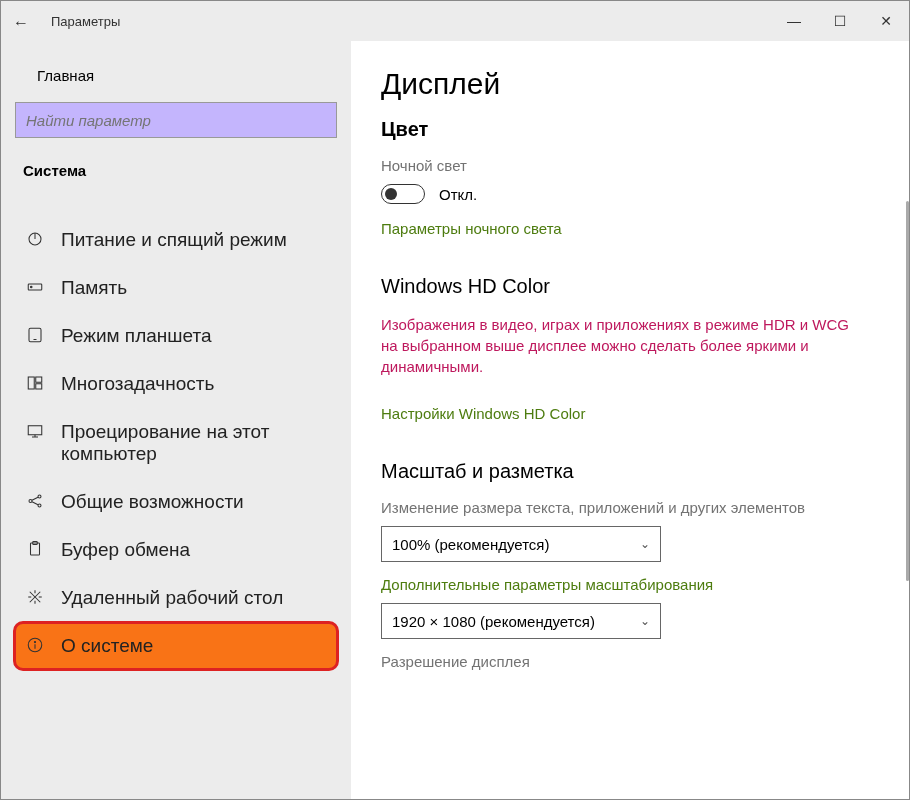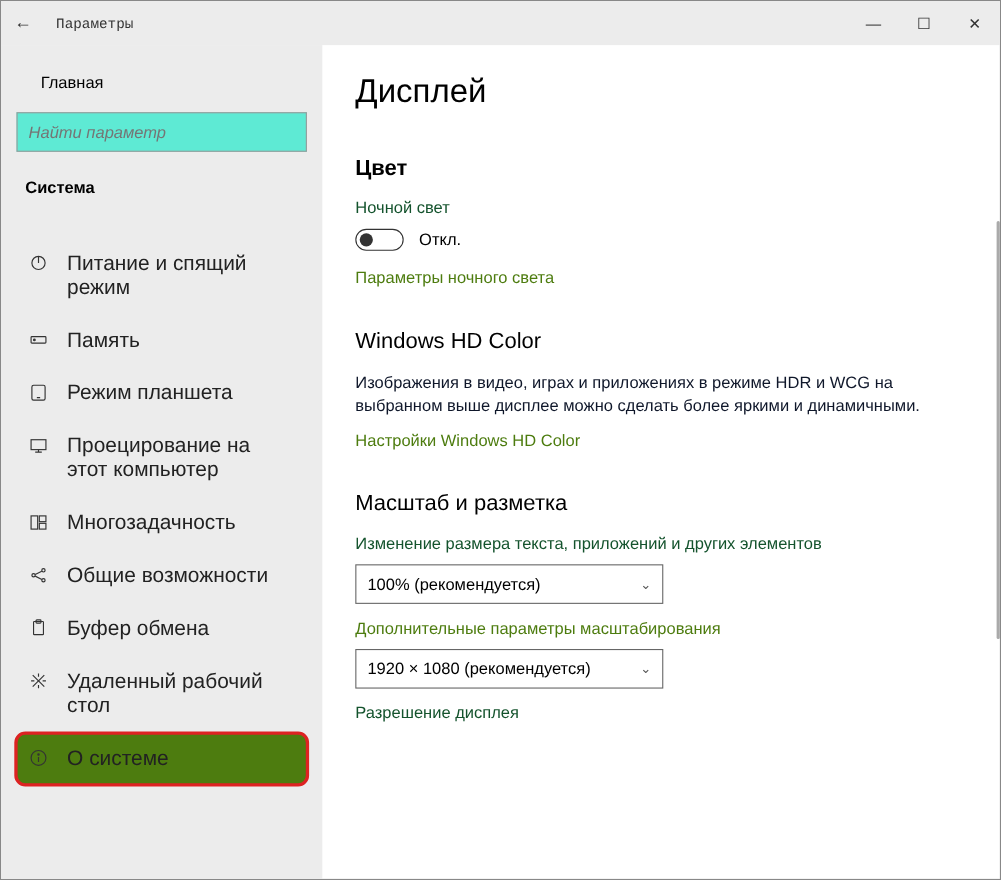--- a/index.html
+++ b/index.html
@@ -1,40 +1,40 @@
 <!DOCTYPE html>
 <html><head>
 <meta charset="utf-8">
 <style>
 * { box-sizing: border-box; margin: 0; padding: 0; font-family: "Segoe UI", Arial, sans-serif; }
 body { background: #f5f5f5; width: 910px; height: 800px; overflow: hidden; }
 .window { width: 910px; height: 800px; background: #fff; border: 1px solid #888; position: relative; display: flex; flex-direction: column; }
 .titlebar { height: 40px; display: flex; align-items: center; background: #ececec; font-size: 13px; color: #333; }
 .titlebar .back { width: 40px; text-align: center; font-size: 16px; cursor: pointer; }
-.titlebar .title { margin-left: 10px; font-family: Liberation Mono, monospace; }
+.titlebar .title { margin-left: 10px; }
 .titlebar .controls { margin-left: auto; display: flex; }
 .titlebar .controls .btn { width: 46px; height: 40px; display: flex; align-items: center; justify-content: center; cursor: pointer; font-size: 14px; }
 .body { flex: 1; display: flex; overflow: hidden; }
-.sidebar { width: 292px; background: #ececec; padding: 18px 14px 0 14px; overflow: hidden; position: relative; }
+.sidebar { width: 350px; background: #ececec; padding: 18px 14px 0 14px; overflow: hidden; position: relative; }
 .home { display: flex; align-items: center; gap: 14px; font-size: 15px; padding: 8px 8px 14px 8px; cursor: pointer; }
-.searchbox { display: flex; align-items: center; border: 1px solid #999; background: #5eead4; height: 36px; padding: 0 10px; margin: 4px 0 18px 0; }
+.searchbox { display: flex; align-items: center; border: 1px solid #999; background: #c4b5fd; height: 36px; padding: 0 10px; margin: 4px 0 18px 0; }
 .searchbox input { flex: 1; border: none; background: transparent; font-size: 15px; color: #666; outline: none; font-style: italic; }
 .category { font-size: 15px; font-weight: 600; padding: 6px 8px 12px 8px; }
 .navitems { display: flex; flex-direction: column; gap: 2px; }
 .navitem { display: flex; align-items: flex-start; gap: 16px; padding: 12px 10px; font-size: 19px; color: #222; cursor: pointer; border-radius: 2px; }
 .navitem .icon { width: 20px; height: 20px; display: flex; align-items: center; justify-content: center; color: #333; flex-shrink: 0; }
 .navitem .icon svg { width: 18px; height: 18px; stroke: currentColor; stroke-width: 1.4; fill: none; }
-.navitem.highlighted { outline: 3px solid #d22; outline-offset: -1px; border-radius: 8px; background: #4d7c0f; }
+.navitem.highlighted { outline: 3px solid #d22; outline-offset: -1px; border-radius: 8px; background: #f97316; }
 .partial { height: 20px; overflow: hidden; }
 .main { flex: 1; padding: 26px 40px 0 30px; overflow-y: hidden; position: relative; }
-.main h1 { font-size: 30px; font-weight: 400; margin-bottom: 41px; }
+.main h1 { font-size: 30px; font-weight: 400; margin-bottom: 17px; }
 .main h2 { font-size: 20px; font-weight: 700; margin: 10px 0 16px 0; }
 .main h3 { font-size: 20px; font-weight: 400; margin: 28px 0 16px 0; }
-.main .label { font-size: 15px; color: #14532d; margin-bottom: 10px; }
-.main .desc { font-size: 15px; color: #0f172a; line-height: 1.4; margin-bottom: 12px; }
+.main .label { font-size: 15px; color: #737373; margin-bottom: 10px; }
+.main .desc { font-size: 15px; color: #be185d; line-height: 1.4; margin-bottom: 28px; }
 .main .link { font-size: 15px; color: #4d7c0f; cursor: pointer; margin-bottom: 10px; display: inline-block; }
 .toggle-row { display: flex; align-items: center; gap: 14px; margin-bottom: 16px; }
 .toggle { width: 44px; height: 20px; border: 1.5px solid #333; border-radius: 20px; position: relative; cursor: pointer; }
 .toggle .knob { width: 12px; height: 12px; background: #333; border-radius: 50%; position: absolute; left: 3px; top: 2.5px; }
 .toggle-label { font-size: 15px; }
 .dropdown { display: flex; align-items: center; justify-content: space-between; border: 1.5px solid #666; height: 36px; width: 280px; padding: 0 10px; margin-bottom: 14px; font-size: 15px; cursor: pointer; }
 .dropdown .chev { font-size: 12px; color: #555; }
 .scroll-thumb { position: absolute; right: 0; top: 160px; width: 3px; height: 380px; background: #aaa; border-radius: 2px; }
 </style>
 </head>
@@ -105,36 +105,36 @@
                 <rect x="4" y="3" width="16" height="18" rx="2"></rect>
                 <line x1="10" y1="18" x2="14" y2="18"></line>
               </svg>
           </span>
           <span>Режим планшета</span>
         </div>
 
         <div class="navitem">
           <span class="icon">
             <svg viewBox="0 0 24 24">
-                <rect x="3" y="5" width="18" height="12"></rect>
-                <path d="M8 20 L16 20 M12 17 L12 20"></path>
-              </svg>
-          </span>
-          <span>Проецирование на этот компьютер</span>
-        </div>
-
-        <div class="navitem">
-          <span class="icon">
-            <svg viewBox="0 0 24 24">
                 <rect x="3" y="4" width="8" height="16"></rect>
                 <rect x="13" y="4" width="8" height="7"></rect>
                 <rect x="13" y="13" width="8" height="7"></rect>
               </svg>
           </span>
           <span>Многозадачность</span>
+        </div>
+
+        <div class="navitem">
+          <span class="icon">
+            <svg viewBox="0 0 24 24">
+                <rect x="3" y="5" width="18" height="12"></rect>
+                <path d="M8 20 L16 20 M12 17 L12 20"></path>
+              </svg>
+          </span>
+          <span>Проецирование на этот компьютер</span>
         </div>
 
         <div class="navitem">
           <span class="icon">
             <svg viewBox="0 0 24 24">
                 <circle cx="6" cy="12" r="2"></circle>
                 <circle cx="18" cy="6" r="2"></circle>
                 <circle cx="18" cy="18" r="2"></circle>
                 <line x1="8" y1="11" x2="16" y2="7"></line>
                 <line x1="8" y1="13" x2="16" y2="17"></line>

